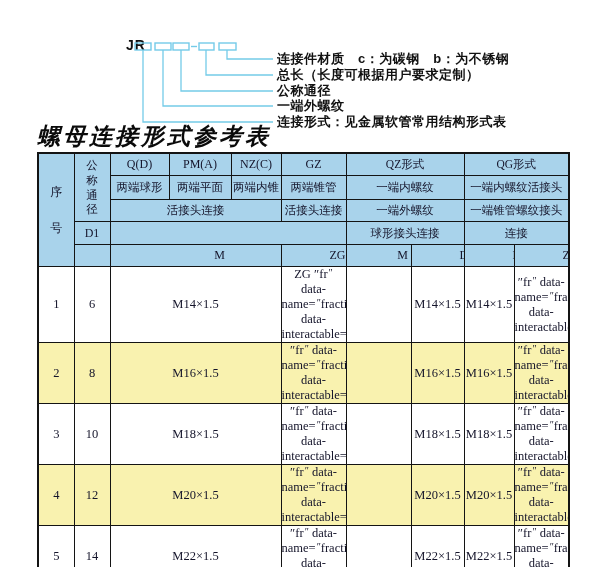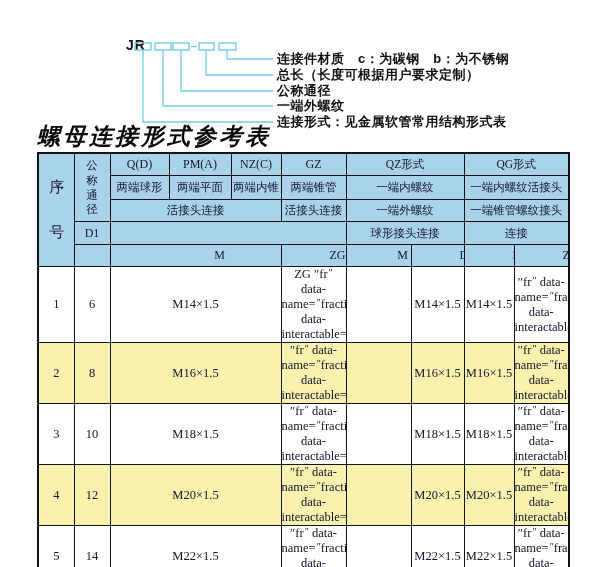--- a/index.html
+++ b/index.html
@@ -27,21 +27,21 @@
             table-layout:fixed;font-family:"Liberation Serif","DejaVu Serif",serif;color:#14142a;}
   table.ref{border:2px solid #141414;}
   table.ref th,table.ref td{border:1px solid #141414;padding:0;text-align:center;
                             vertical-align:middle;overflow:hidden;}
   thead th{background:#a9d3eb;font-weight:normal;font-size:11.5px;}
   thead th.lat{font-size:12px;margin-left:6px;}
   tr.hr1 th{height:21px;} tr.hr2 th{height:23px;} tr.hr3 th{height:21px;}
   tr.hr4 th{height:22px;} tr.hr5 th{height:21px;padding-left:48px;}
   tbody td{height:21px;font-size:12.5px;background:#ffffff;}
   tbody tr.alt td{background:#f9f2af;}
-  .seq-v{width:14px;margin:0 auto;line-height:3;font-size:15px;word-break:break-all;line-break:anywhere;}
+  .seq-v{width:14px;margin:0 auto;line-height:3;font-size:12px;word-break:break-all;line-break:anywhere;}
   .vert{width:14px;margin:0 auto;line-height:1.3;font-size:11.5px;word-break:break-all;line-break:anywhere;}
   .inch{font-size:10px;vertical-align:2px;margin-left:1px;}
 </style>
 </head>
 <body>
 
 <div class="page">
 
   <div class="jr-prefix">JR</div>
 

